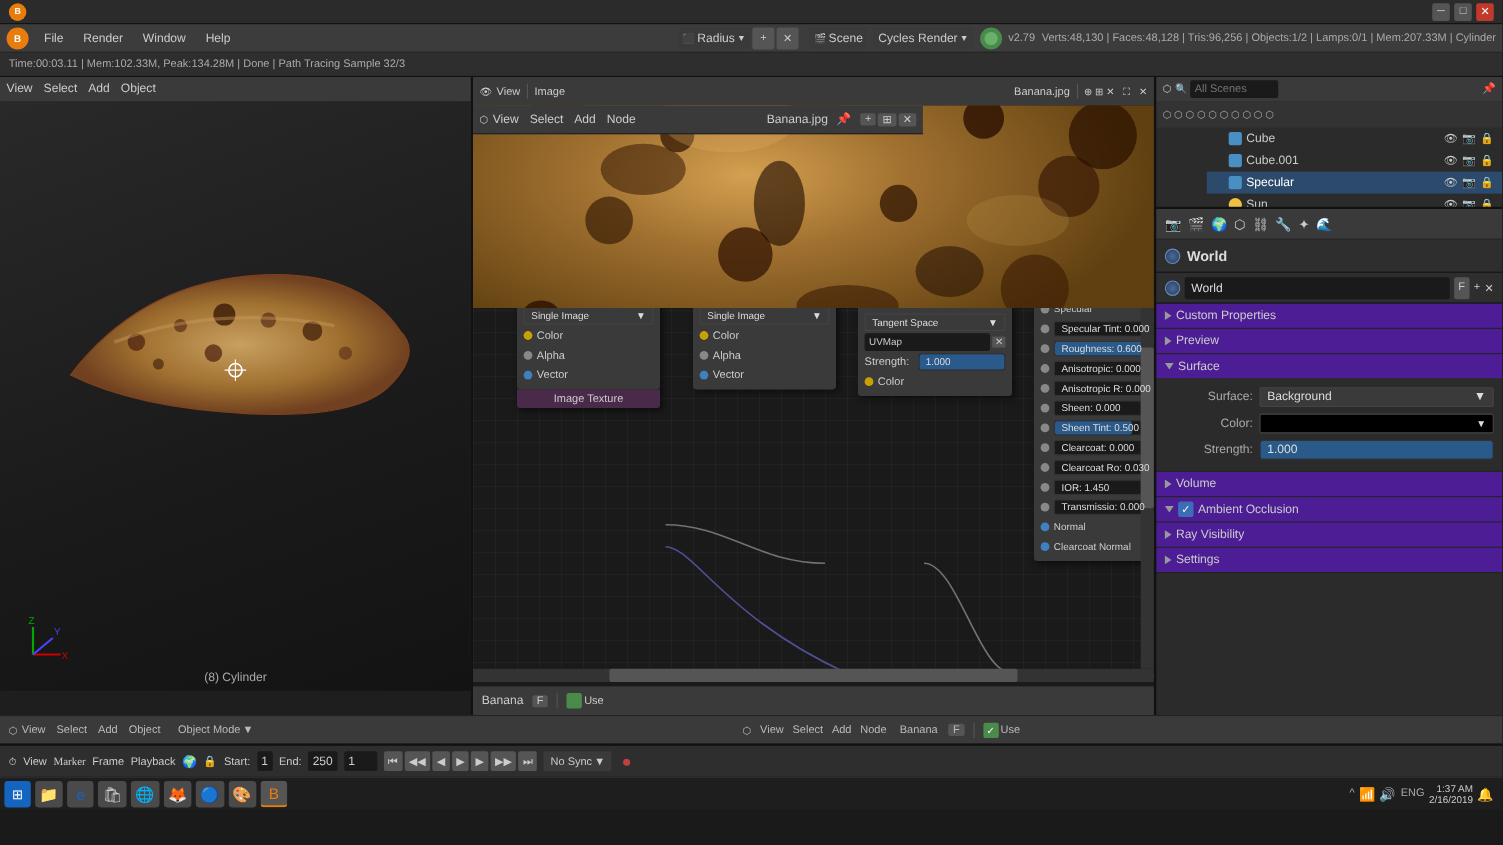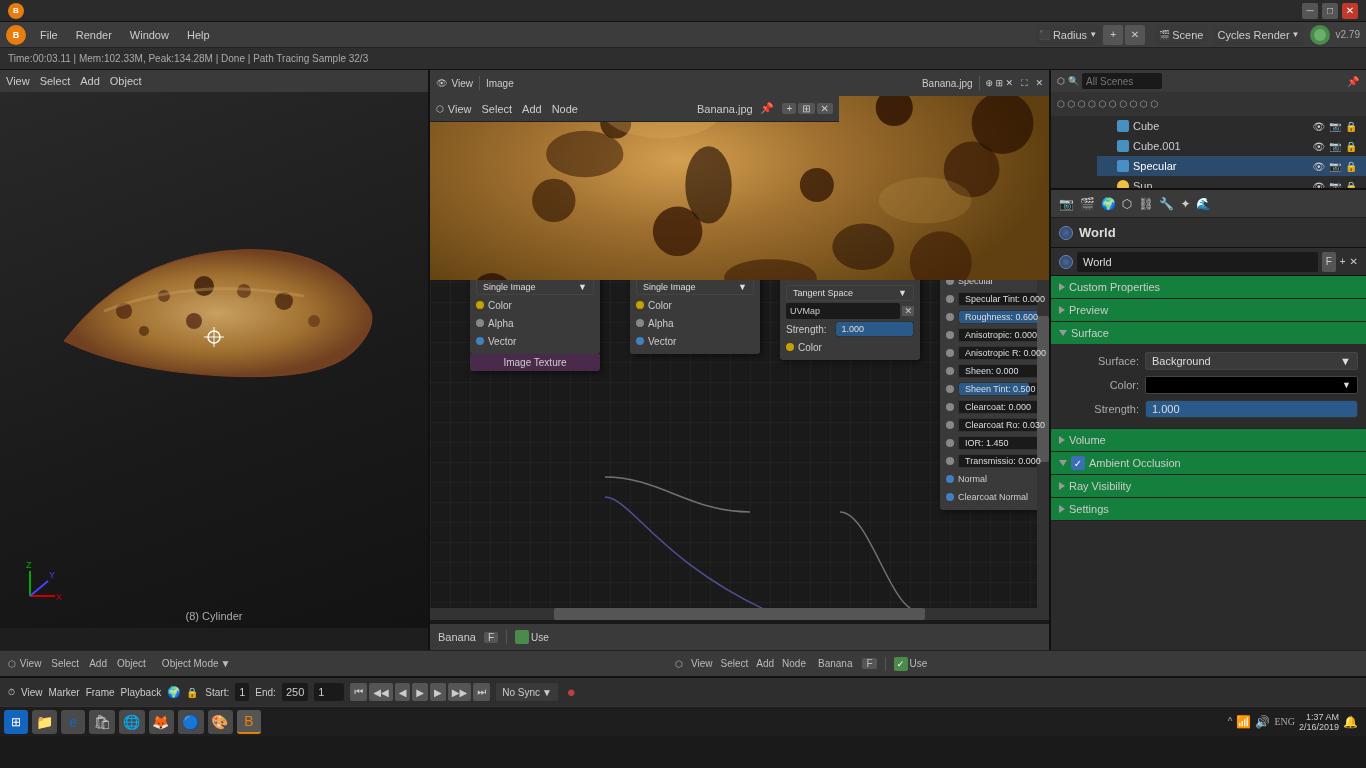--- a/index.html
+++ b/index.html
@@ -186,21 +186,21 @@
       font-size: 12px;
       font-weight: bold;
       border-bottom: 1px solid #111;
     }
 
     .prop-section {
       border-bottom: 1px solid #222;
     }
     .prop-section-header {
       height: 22px;
-      background: #15803d;
+      background: #4c1d95;
       display: flex;
       align-items: center;
       padding: 0 8px;
       gap: 4px;
       font-size: 11px;
       cursor: pointer;
     }
     .prop-section-content {
       background: #2b2b2b;
       padding: 6px 8px;
@@ -540,20 +540,21 @@
     <span>Scene</span>
   </div>
   <div style="margin-left:4px;display:flex;align-items:center;gap:2px;background:#3a3a3a;padding:0 4px;height:20px;border-radius:2px;">
     <span>Cycles Render</span>
     <span style="font-size:8px;">▼</span>
   </div>
   <div style="margin-left:4px;width:20px;height:20px;background:#4a8a4a;border-radius:50%;display:flex;align-items:center;justify-content:center;">
     <div style="width:12px;height:12px;background:#6ab06a;border-radius:50%;"></div>
   </div>
   <div style="margin-left:4px;font-size:10px;color:#aaa;">v2.79</div>
+  <div style="margin-left:4px;font-size:10px;color:#aaa;">Verts:48,130 | Faces:48,128 | Tris:96,256 | Objects:1/2 | Lamps:0/1 | Mem:207.33M | Cylinder</div>
 </div>
 
 <div id="info-bar">
   <span>Time:00:03.11 | Mem:102.33M, Peak:134.28M | Done | Path Tracing Sample 32/3</span>
 </div>
 
 <div style="display:flex;height:580px;position:relative;">
 
   <div id="viewport-3d">
     <div id="viewport-top">
@@ -1177,21 +1178,21 @@
     <div style="display:flex;align-items:center;gap:2px;">
       <div style="width:14px;height:14px;background:#4a8a4a;border-radius:2px;display:flex;align-items:center;justify-content:center;font-size:9px;color:#fff;">✓</div>
       <span>Use</span>
     </div>
   </div>
 </div>
 
 <div id="timeline-area">
   <span style="font-size:9px;">⏱</span>
   <span style="cursor:pointer;">View</span>
-  <span style="cursor:pointer;">Marker</span>
+  <span style="cursor:pointer;font-family:Liberation Serif, serif;">Marker</span>
   <span style="cursor:pointer;">Frame</span>
   <span style="cursor:pointer;">Playback</span>
   <span style="font-size:11px;">🌍</span>
   <span>🔒</span>
   <span>Start:</span>
   <div style="background:#1a1a1a;padding:0 4px;height:18px;border-radius:2px;display:flex;align-items:center;font-size:11px;">
     <span>1</span>
   </div>
   <span>End:</span>
   <div style="background:#1a1a1a;padding:0 4px;height:18px;border-radius:2px;display:flex;align-items:center;font-size:11px;">
@@ -1243,20 +1244,20 @@
   </div>
   <div class="taskbar-btn" style="background:#555;border-bottom:2px solid #e87d0d;">
     <span style="font-size:14px;color:#e87d0d;">B</span>
   </div>
   <div style="flex:1;"></div>
 
   <div style="display:flex;align-items:center;gap:4px;padding:0 4px;">
     <span style="cursor:pointer;font-size:10px;color:#aaa;">^</span>
     <span style="cursor:pointer;font-size:12px;">📶</span>
     <span style="cursor:pointer;font-size:12px;">🔊</span>
-    <span style="font-size:10px;color:#aaa;font-family:Liberation Serif, serif;">ENG</span>
+    <span style="font-size:10px;color:#aaa;">ENG</span>
     <div style="display:flex;flex-direction:column;align-items:flex-end;font-size:9px;color:#ccc;">
       <span>1:37 AM</span>
       <span>2/16/2019</span>
     </div>
     <span style="cursor:pointer;font-size:12px;">🔔</span>
   </div>
 </div>
 
 </body></html>

